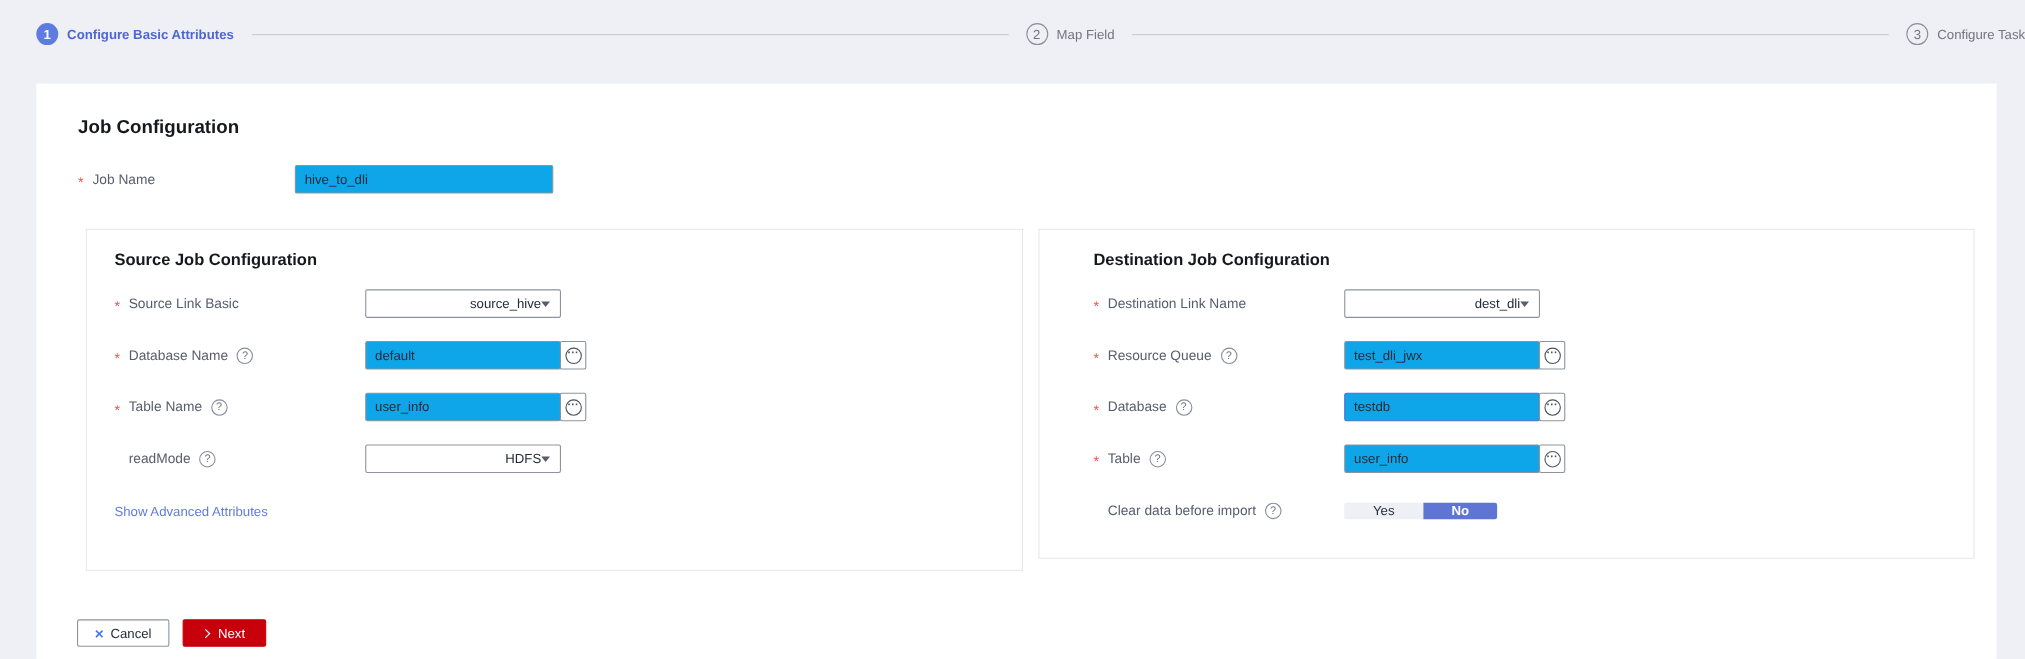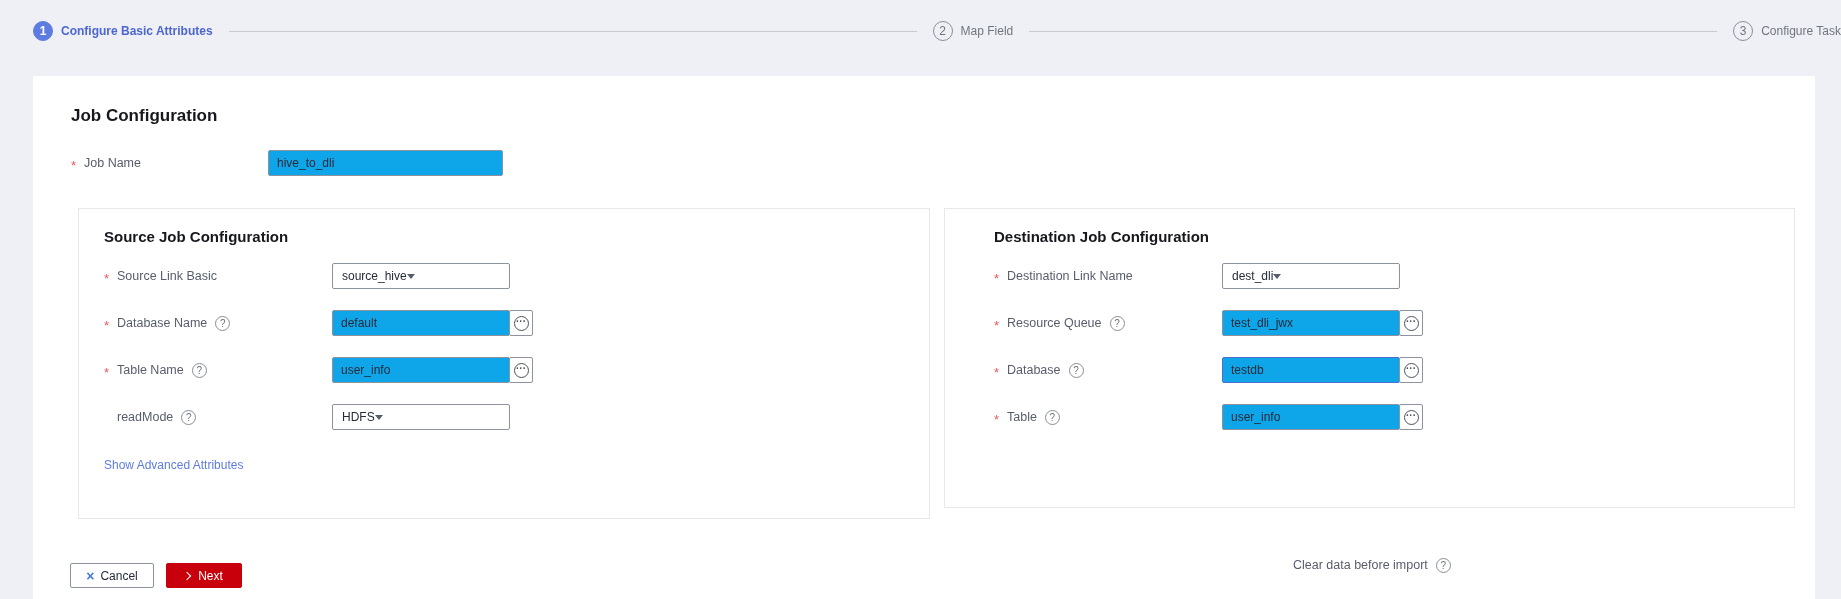--- a/index.html
+++ b/index.html
@@ -70,21 +70,21 @@
     width:15px; height:15px; border:1px solid #4d525c; border-radius:50%;
     display:flex; align-items:center; justify-content:center;
   }
   .ellipsis-circle::before {
     content:"···"; font-size:10px; font-weight:700; color:#4d525c;
     line-height:0; letter-spacing:0; position:relative; top:-1px;
   }
 
   .select-box {
     width:178px; height:26px; border:1px solid #8d939e; background:#fff; border-radius:2px;
-    display:flex; align-items:center; justify-content:flex-start;
+    display:flex; align-items:center; justify-content:flex-end;
     padding:0 9px; cursor:pointer;
   }
   .select-value { font-size:12px; color:#252b3a; }
   .caret-down {
     width:0; height:0;
     border-left:4px solid transparent; border-right:4px solid transparent;
     border-top:5px solid #575d6c;
   }
 
   
@@ -101,21 +101,21 @@
     font-size:12px; color:#5e7ce0; cursor:pointer; text-decoration:none;
   }
 
   
   .job-name-row { position:absolute; left:38px; top:74px; }
   .job-name-row .label-cell { width:197px; flex:0 0 197px; }
   .job-name-input { width:235px; }
   .panel .text-input { width:178px; }
 
   
-  .toggle-row { margin:29px 0 0 25px;flex-direction:column; }
+  .toggle-row { margin:29px 0 0 25px; }
   .toggle-group { display:flex; }
   .toggle-btn {
     height:15px; font-size:12px; border:none; cursor:pointer;
     font-family:"Liberation Sans", sans-serif;
     display:flex; align-items:center; justify-content:center;
   }
   .toggle-btn.yes { width:72px; background:#eef0f5; color:#252b3a; border-radius:2px 0 0 2px; }
   .toggle-btn.no  { width:67px; background:#5f75d6; color:#fff; font-weight:700; border-radius:0 2px 2px 0; }
 
   

